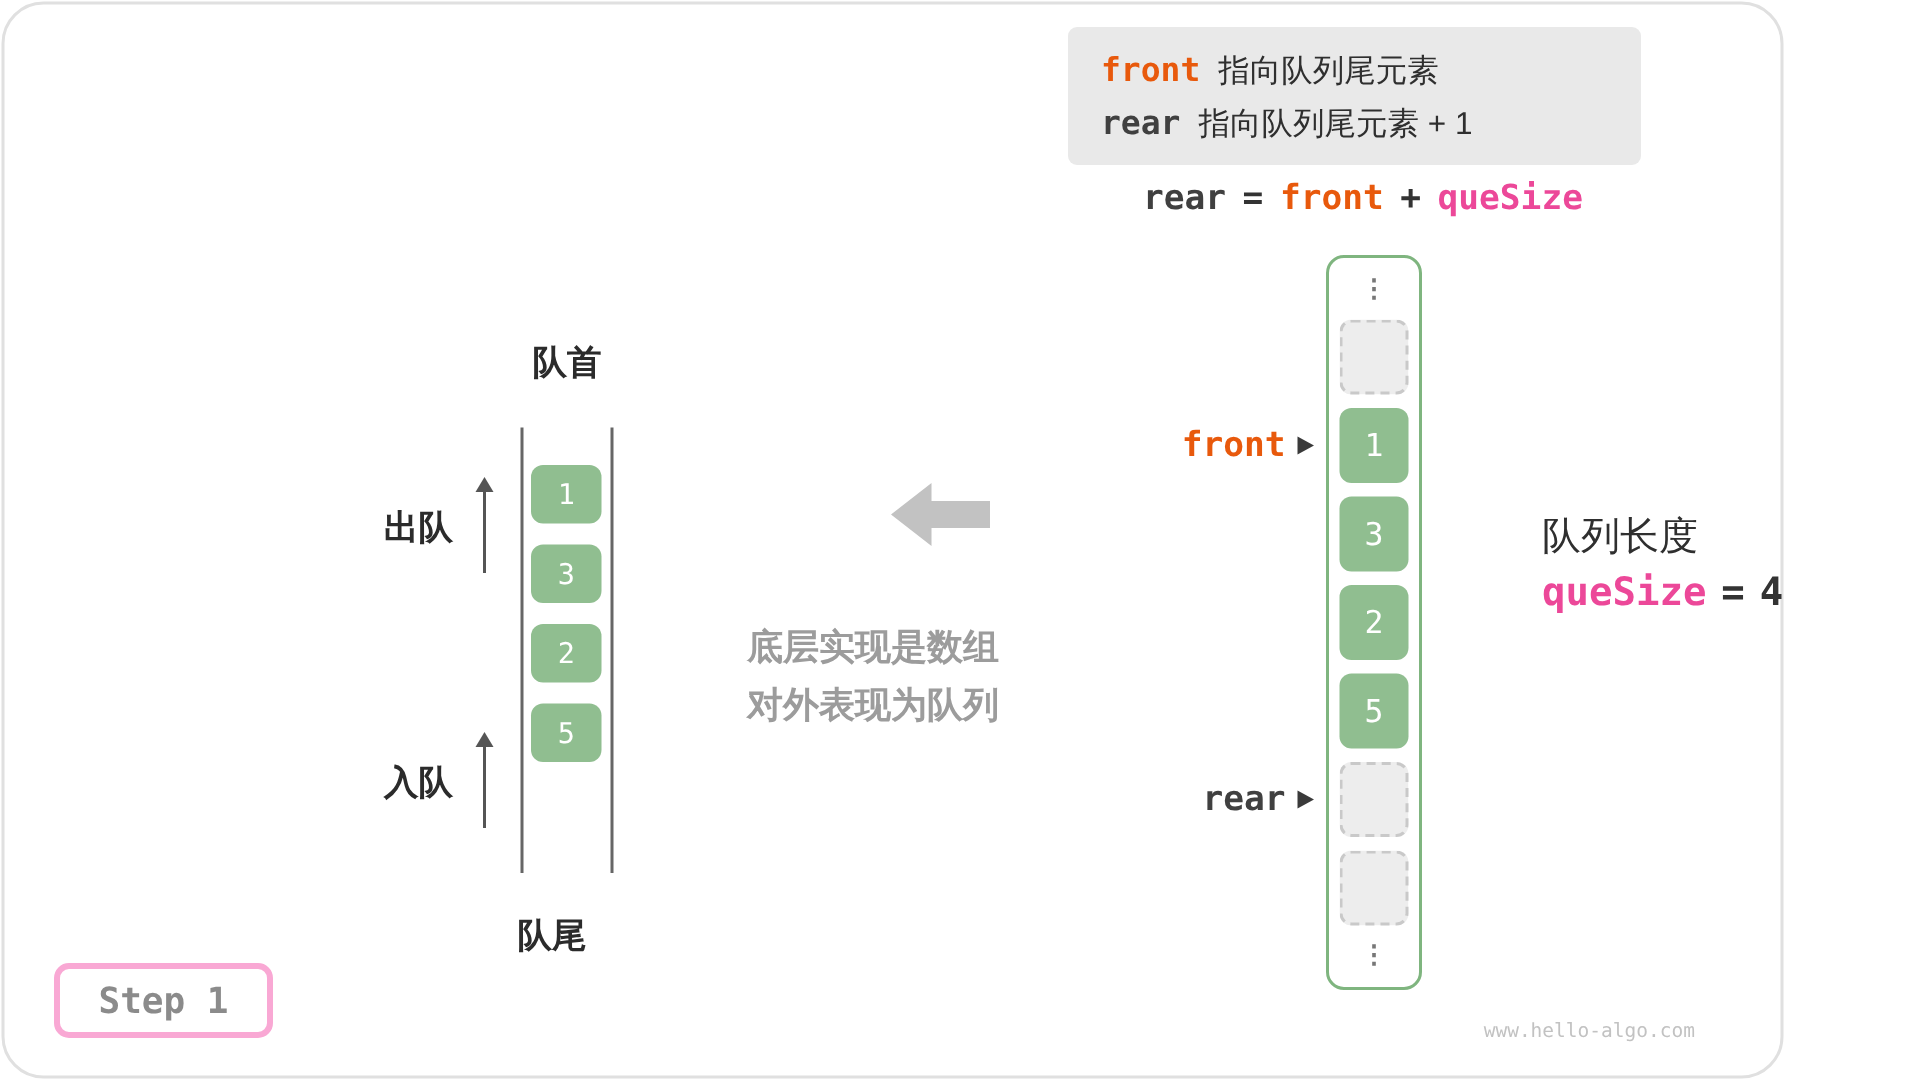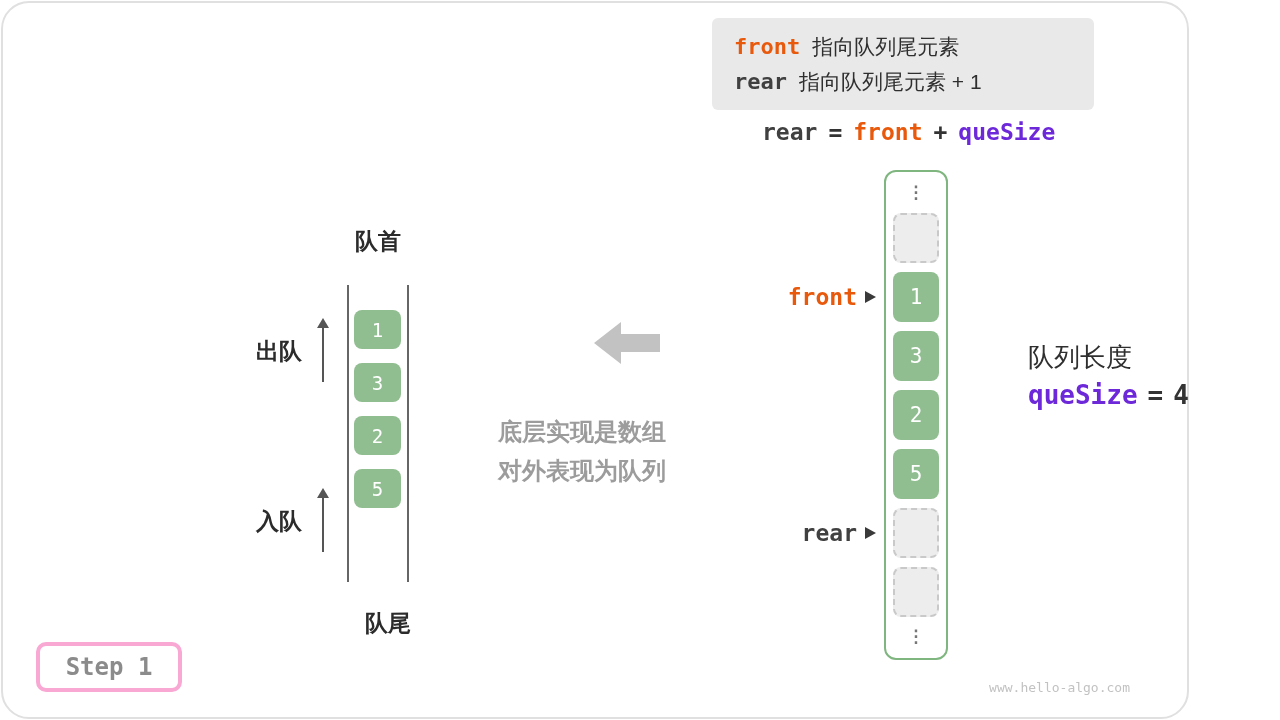--- a/index.html
+++ b/index.html
@@ -3,21 +3,21 @@
 <meta charset="utf-8">
 <style>
   * { margin: 0; padding: 0; box-sizing: border-box; }
   html, body { width: 1280px; height: 720px; background: #ffffff; }
   body { font-family: "Liberation Sans", sans-serif; color: #2f2f2f; }
   .stage { position: absolute; top: 0; left: 0; width: 1190px; height: 720px; overflow: hidden; }
   .card { position: absolute; inset: 1px; border: 2px solid #e0e0e0; border-radius: 28px; background: #ffffff; }
   .mono { font-family: "DejaVu Sans Mono", "Liberation Mono", monospace; font-weight: bold; }
   .c-front { color: #E8590C; }
   .c-rear { color: #404040; }
-  .c-size { color: #6d28d9; }
+  .c-size { color: #ec4899; }
   .c-op { color: #333333; }
 
   
   .legend { position: absolute; left: 712px; top: 18px; width: 382px; height: 92px;
             background: #e9e9e9; border-radius: 6px; padding: 10px 22px;
             display: flex; flex-direction: column; justify-content: center; gap: 7px;
             font-size: 21px; color: #2f2f2f; }
   .legend-row { display: flex; align-items: baseline; gap: 12px; white-space: nowrap; }
   .legend .kw { font-size: 22px; }
 
@@ -55,21 +55,21 @@
   .vline { position: absolute; top: 285px; width: 2px; height: 297px; background: #666666; }
   .vline-l { left: 347px; }
   .vline-r { left: 407px; }
   .qcell { position: absolute; left: 354px; width: 47px; height: 39px; background: #90BE90;
            border-radius: 8px; color: #ffffff; display: flex; align-items: center;
            justify-content: center; font-size: 19px;
            font-family: "DejaVu Sans Mono", "Liberation Mono", monospace; }
   .qcell-0 { top: 310px; } .qcell-1 { top: 363px; } .qcell-2 { top: 416px; } .qcell-3 { top: 469px; }
   .lbl { position: absolute; font-size: 23px; font-weight: bold; color: #2b2b2b; white-space: nowrap; }
   .lbl-front { left: 345px; top: 226px; width: 66px; text-align: center; }
-  .lbl-rear  { left: 345px; top: 608px; width: 66px; text-align: right; }
+  .lbl-rear  { left: 345px; top: 608px; width: 66px; text-align: left; }
   .lbl-deq { left: 256px; top: 336px; }
   .lbl-enq { left: 256px; top: 506px; }
   .uparrow { position: absolute; left: 317px; width: 12px; height: 64px; }
   .uparrow .head { position: absolute; left: 0; top: 0; width: 0; height: 0;
                    border-bottom: 10px solid #555555; border-left: 6px solid transparent;
                    border-right: 6px solid transparent; }
   .uparrow .shaft { position: absolute; left: 5px; top: 8px; width: 2px; height: 56px; background: #555555; }
   .uparrow-deq { top: 318px; }
   .uparrow-enq { top: 488px; }
 

